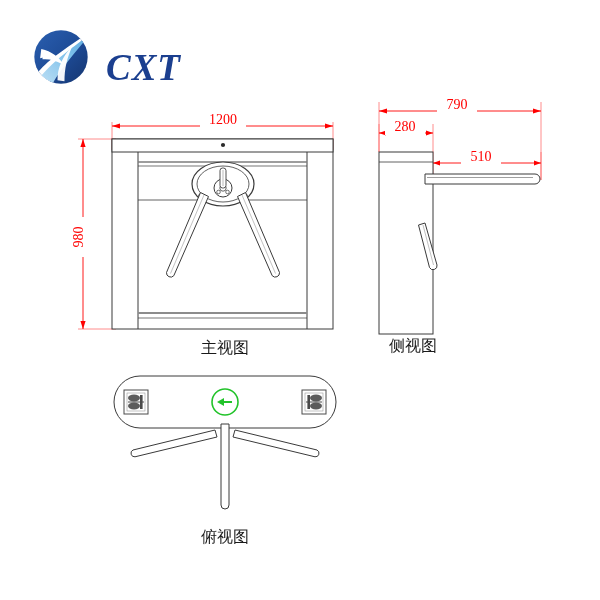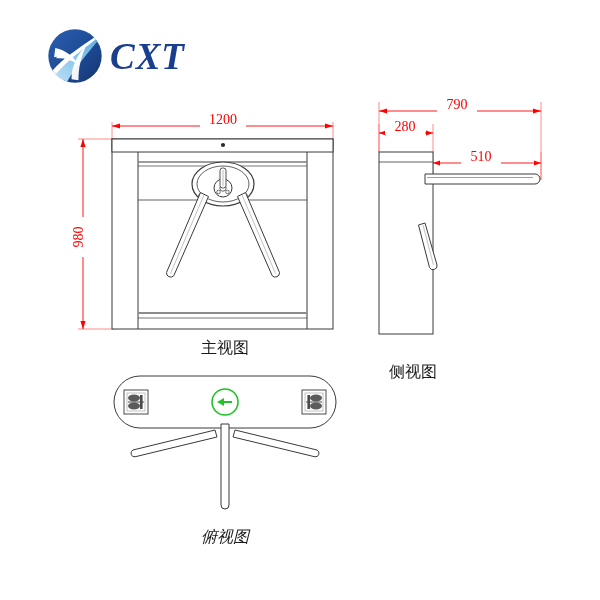--- a/index.html
+++ b/index.html
@@ -15,27 +15,27 @@
     position: relative;
   }
   #sheet {
     position: absolute;
     inset: 0;
     width: 600px;
     height: 600px;
   }
   .logo-wrap {
     position: absolute;
-    left: 46px;
+    left: 32px;
     top: 26px;
     width: 180px;
     height: 60px;
     display: flex;
-    align-items: center;
-    gap: 6px;
+    align-items: flex-end;
+    gap: 16px;
   }
   .logo-mark {
     width: 58px;
     height: 58px;
     flex: 0 0 58px;
   }
   .logo-text {
     font-family: "Liberation Serif", "DejaVu Serif", serif;
     font-weight: bold;
     font-style: italic;
@@ -207,21 +207,21 @@
       <path d="M60 84 L170 84 A 5 5 0 0 1 170 94 L60 94 Z" fill="#ffffff" stroke="#3a3a3a" stroke-width="1"></path>
       <line x1="62" y1="87.5" x2="168" y2="87.5" stroke="#9f9f9f" stroke-width="1"></line>
     </g>
 
     <g>
       <path d="M60 133 L72 175 A 4 4 0 0 1 64.5 177.5 L53.5 135 Z" fill="#ffffff" stroke="#3a3a3a" stroke-width="1"></path>
       <line x1="58" y1="135" x2="68.5" y2="175" stroke="#a5a5a5" stroke-width="0.7"></line>
     </g>
   </svg>
 
-  <div class="view-label" style="left:358px; top:336px; width:110px;margin-top:26px;">侧视图</div>
+  <div class="view-label" style="left:358px; top:336px; width:110px;">侧视图</div>
 
   <svg style="position:absolute; left:100px; top:368px;" width="250" height="150" viewBox="0 0 250 150">
 
     <g>
       <rect x="14" y="8" width="222" height="52" rx="26" ry="26" fill="#ffffff" stroke="#3a3a3a" stroke-width="1"></rect>
     </g>
 
     <g>
       <rect x="24" y="22" width="24" height="24" fill="#ffffff" stroke="#4a4a4a" stroke-width="1"></rect>
       <rect x="27" y="25" width="18" height="18" fill="#ffffff" stroke="#9a9a9a" stroke-width="0.6"></rect>
@@ -252,15 +252,15 @@
       </g>
       <g>
         <path d="M135 62 L217 82 A 3.6 3.6 0 0 1 215 88.8 L133 69 Z" fill="#ffffff" stroke="#3a3a3a" stroke-width="1"></path>
       </g>
       <g>
         <path d="M121 56 L121 137 A 4 4 0 0 0 129 137 L129 56 Z" fill="#ffffff" stroke="#3a3a3a" stroke-width="1"></path>
       </g>
     </g>
   </svg>
 
-  <div class="view-label" style="left:170px; top:527px; width:110px;font-style:italic;">俯视图</div>
+  <div class="view-label" style="left:170px; top:527px; width:110px;">俯视图</div>
 
 </div>
 
 </body></html>

